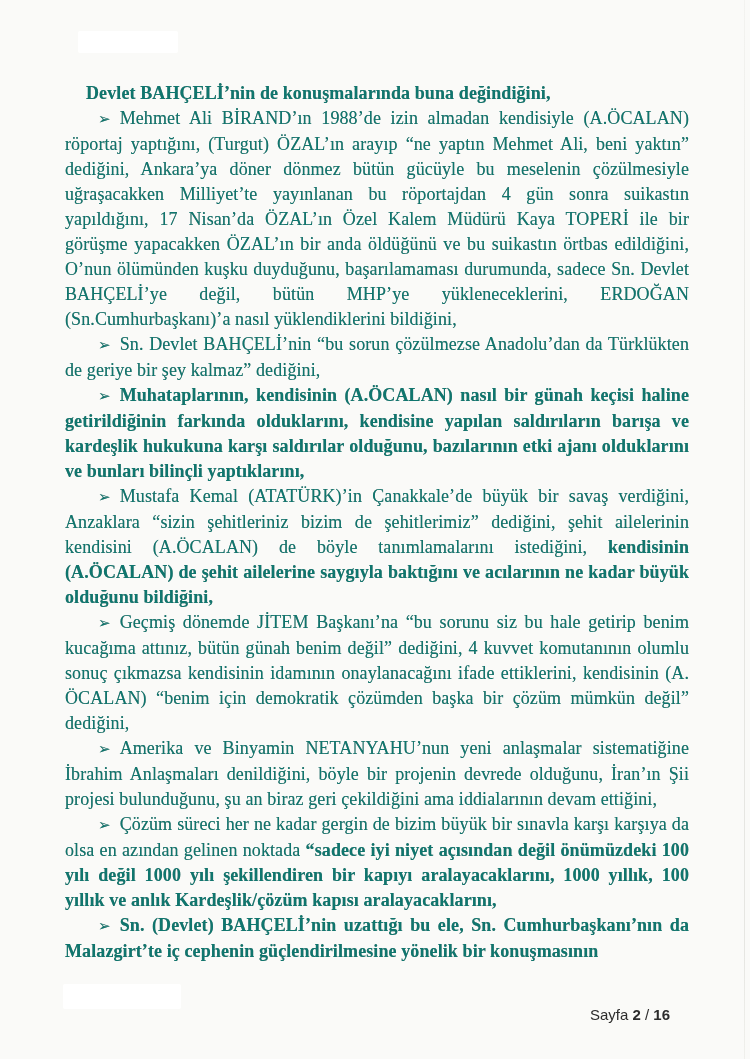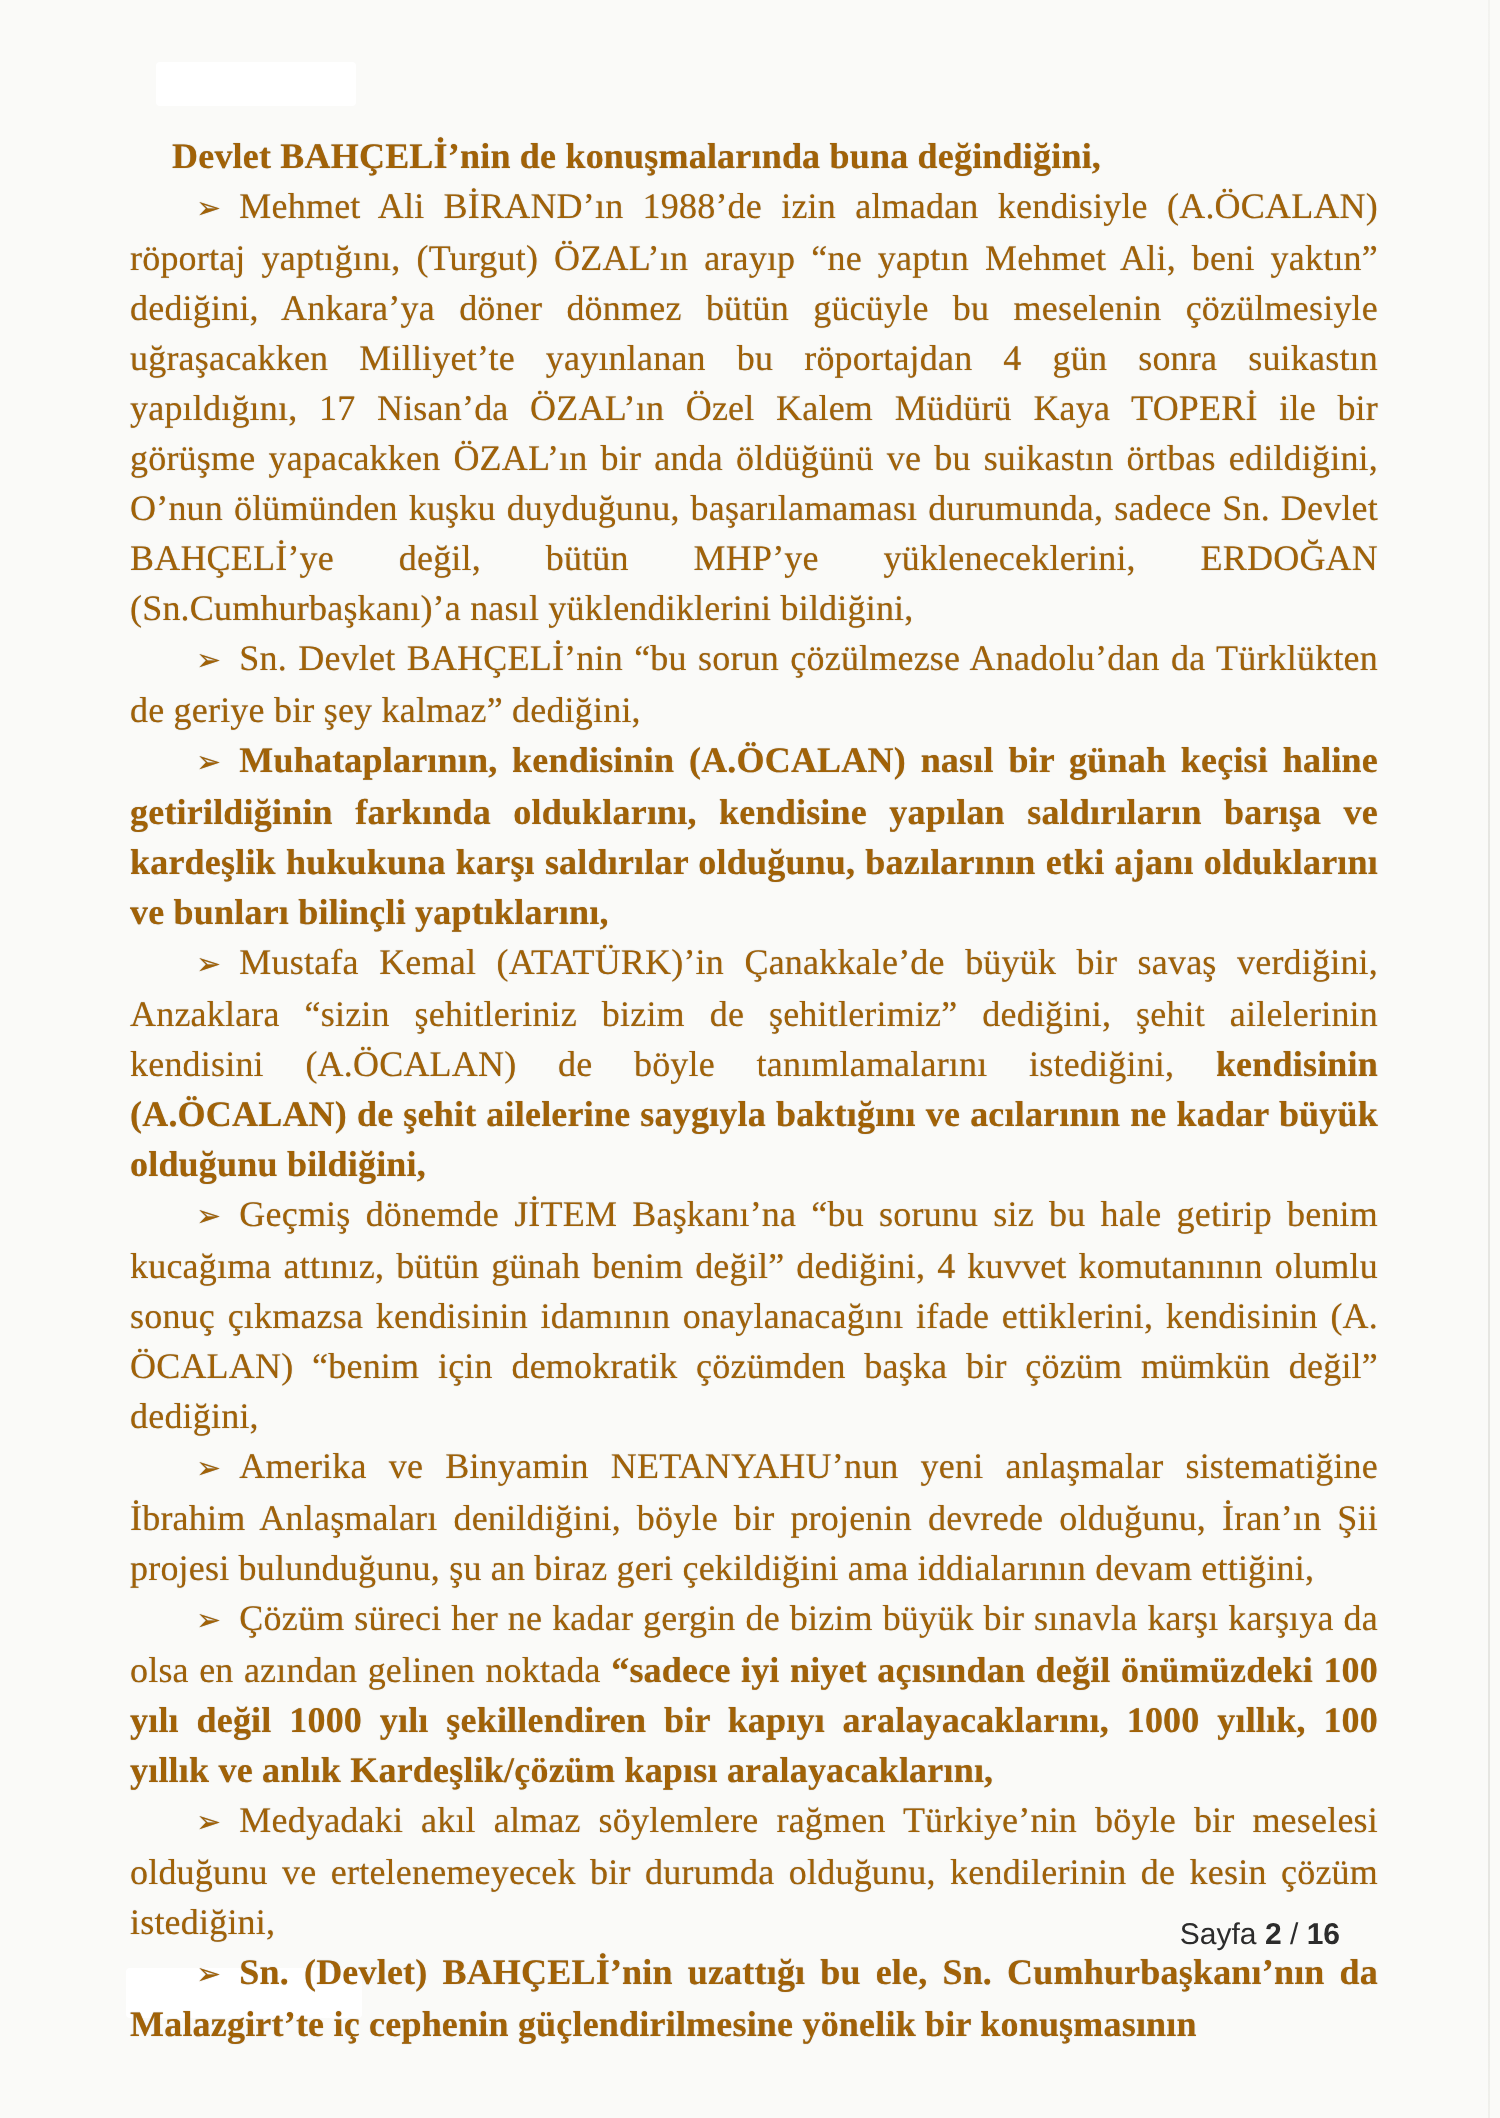--- a/index.html
+++ b/index.html
@@ -21,41 +21,41 @@
   .whiteout-top { left: 78px; top: 31px; width: 100px; height: 22px; }
   .whiteout-bottom { left: 63px; top: 984px; width: 118px; height: 25px; }
   .scan-edge {
     position: absolute;
     right: 5px; top: 0; bottom: 0;
     width: 1px;
     background: linear-gradient(#f3f3f0, #e6e6e2 40%, #e6e6e2 90%, #f0f0ec);
   }
   .doc-body {
     position: absolute;
-    left: 65px; top: 66px; width: 624px;
-    color: #a16207;
+    left: 65px; top: 81px; width: 624px;
+    color: #0f766e;
     font-size: 18px;
     line-height: 25px;
     text-align: justify;
     text-align-last: left;
     letter-spacing: 0.1px;
     text-shadow: 0 0 0.5px rgba(30,30,30,0.45);
   }
   .doc-body p { margin: 0; }
   p.heading { text-indent: 21px; }
   p.bullet  { text-indent: 33px; }
   .b { font-weight: bold; }
   .bullet-glyph {
     font-family: "DejaVu Sans", sans-serif;
     font-size: 15px;
     padding-right: 9px;
   }
   .footer {
     position: absolute;
-    top: 959px; left: 0; right: 80px;
+    top: 1006px; left: 0; right: 80px;
     text-align: right;
     font-family: "Liberation Sans", sans-serif;
     font-size: 15px;
     color: #2c2c2c;
   }
   .footer .b { font-weight: bold; }
 </style>
 </head>
 <body>
 
@@ -66,20 +66,19 @@
 
   <div class="doc-body">
       <p class="para heading"><span class="b">Devlet BAHÇELİ’nin de konuşmalarında buna değindiğini,</span></p>
       <p class="para bullet"><span class="bullet-glyph">➢</span><span>Mehmet Ali BİRAND’ın 1988’de izin almadan kendisiyle (A.ÖCALAN) röportaj yaptığını, (Turgut) ÖZAL’ın arayıp “ne yaptın Mehmet Ali, beni yaktın” dediğini, Ankara’ya döner dönmez bütün gücüyle bu meselenin çözülmesiyle uğraşacakken Milliyet’te yayınlanan bu röportajdan 4 gün sonra suikastın yapıldığını, 17 Nisan’da ÖZAL’ın Özel Kalem Müdürü Kaya TOPERİ ile bir görüşme yapacakken ÖZAL’ın bir anda öldüğünü ve bu suikastın örtbas edildiğini, O’nun ölümünden kuşku duyduğunu, başarılamaması durumunda, sadece Sn. Devlet BAHÇELİ’ye değil, bütün MHP’ye yükleneceklerini, ERDOĞAN (Sn.Cumhurbaşkanı)’a nasıl yüklendiklerini bildiğini,</span></p>
       <p class="para bullet"><span class="bullet-glyph">➢</span><span>Sn. Devlet BAHÇELİ’nin “bu sorun çözülmezse Anadolu’dan da Türklükten de geriye bir şey kalmaz” dediğini,</span></p>
       <p class="para bullet"><span class="bullet-glyph b">➢</span><span class="b">Muhataplarının, kendisinin (A.ÖCALAN) nasıl bir günah keçisi haline getirildiğinin farkında olduklarını, kendisine yapılan saldırıların barışa ve kardeşlik hukukuna karşı saldırılar olduğunu, bazılarının etki ajanı olduklarını ve bunları bilinçli yaptıklarını,</span></p>
       <p class="para bullet"><span class="bullet-glyph">➢</span><span>Mustafa Kemal (ATATÜRK)’in Çanakkale’de büyük bir savaş verdiğini, Anzaklara “sizin şehitleriniz bizim de şehitlerimiz” dediğini, şehit ailelerinin kendisini (A.ÖCALAN) de böyle tanımlamalarını istediğini, </span><span class="b">kendisinin (A.ÖCALAN) de şehit ailelerine saygıyla baktığını ve acılarının ne kadar büyük olduğunu bildiğini,</span></p>
       <p class="para bullet"><span class="bullet-glyph">➢</span><span>Geçmiş dönemde JİTEM Başkanı’na “bu sorunu siz bu hale getirip benim kucağıma attınız, bütün günah benim değil” dediğini, 4 kuvvet komutanının olumlu sonuç çıkmazsa kendisinin idamının onaylanacağını ifade ettiklerini, kendisinin (A. ÖCALAN) “benim için demokratik çözümden başka bir çözüm mümkün değil” dediğini,</span></p>
       <p class="para bullet"><span class="bullet-glyph">➢</span><span>Amerika ve Binyamin NETANYAHU’nun yeni anlaşmalar sistematiğine İbrahim Anlaşmaları denildiğini, böyle bir projenin devrede olduğunu, İran’ın Şii projesi bulunduğunu, şu an biraz geri çekildiğini ama iddialarının devam ettiğini,</span></p>
       <p class="para bullet"><span class="bullet-glyph">➢</span><span>Çözüm süreci her ne kadar gergin de bizim büyük bir sınavla karşı karşıya da olsa en azından gelinen noktada </span><span class="b">“sadece iyi niyet açısından değil önümüzdeki 100 yılı değil 1000 yılı şekillendiren bir kapıyı aralayacaklarını, 1000 yıllık, 100 yıllık ve anlık Kardeşlik/çözüm kapısı aralayacaklarını,</span></p>
-      <p class="para bullet"><span class="bullet-glyph">➢</span><span>Medyadaki akıl almaz söylemlere rağmen Türkiye’nin böyle bir meselesi olduğunu ve ertelenemeyecek bir durumda olduğunu, kendilerinin de kesin çözüm istediğini,</span></p>
       <p class="para bullet"><span class="bullet-glyph b">➢</span><span class="b">Sn. (Devlet) BAHÇELİ’nin uzattığı bu ele, Sn. Cumhurbaşkanı’nın da Malazgirt’te iç cephenin güçlendirilmesine yönelik bir konuşmasının</span></p>
     </div>
 
   <div class="footer">
     <span>Sayfa</span>&nbsp;<span class="b">2</span>&nbsp;<span>/</span>&nbsp;<span class="b">16</span>
   </div>
 </div>
 
 </body></html>

